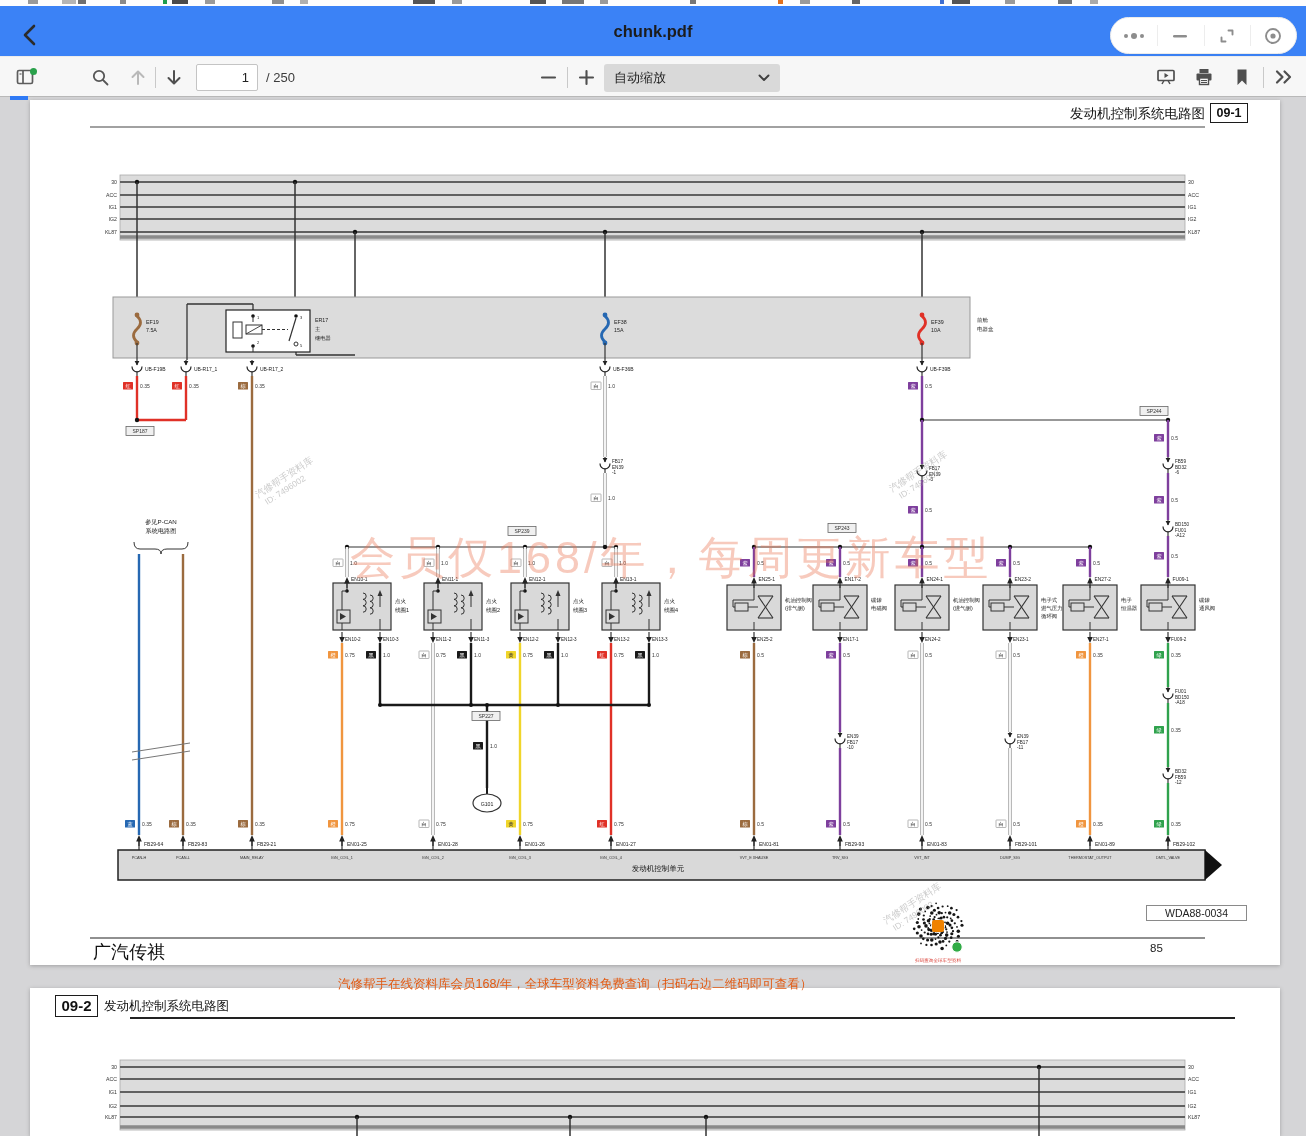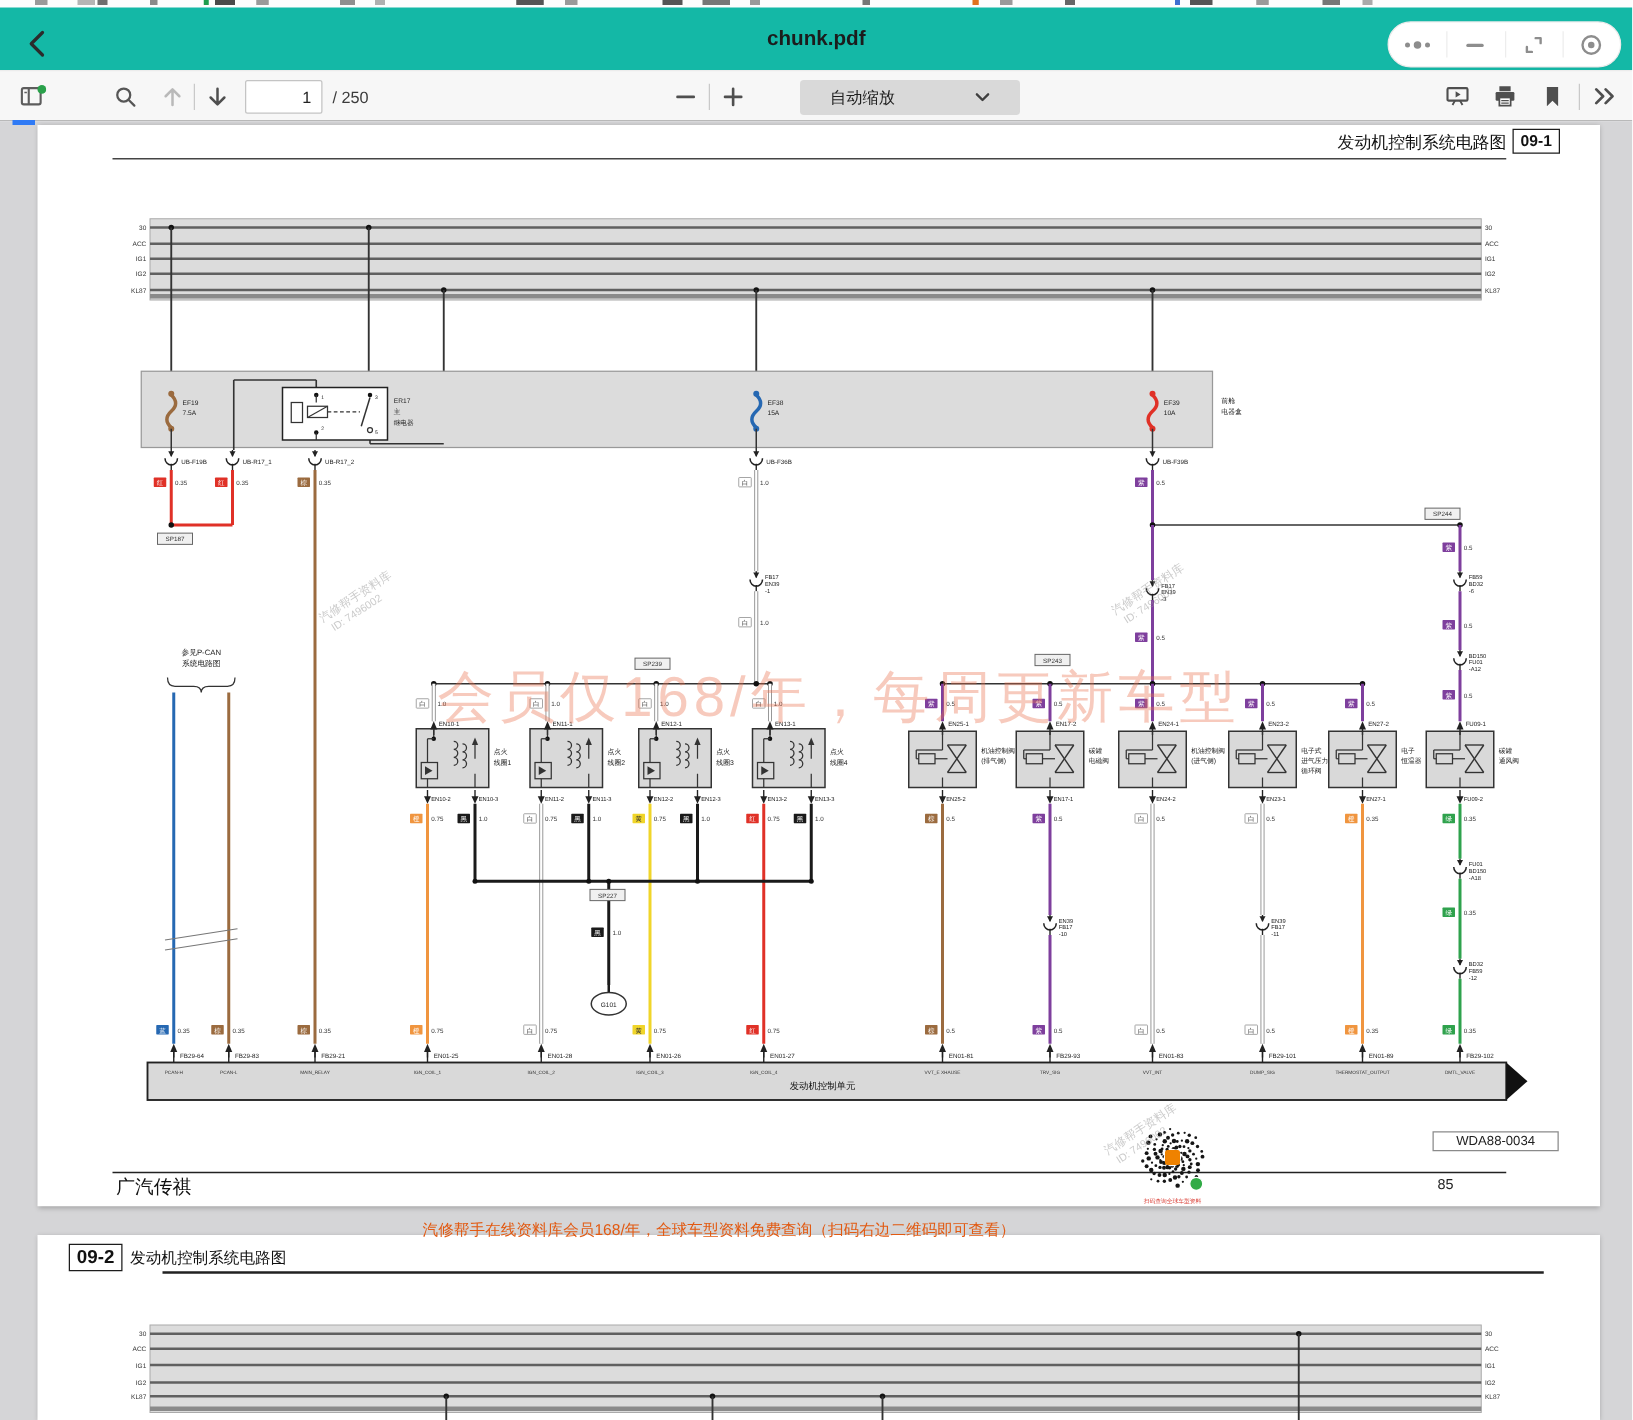--- a/index.html
+++ b/index.html
@@ -3,46 +3,46 @@
 <meta charset="utf-8">
 <style>
   html,body{margin:0;padding:0;background:#fff;}
   *{box-sizing:border-box;font-family:"Liberation Sans","DejaVu Sans",sans-serif;}
   .screen{position:relative;width:1306px;height:1136px;background:#fff;overflow:hidden;}
   .abs{position:absolute;}
   
   .chrome-strip{left:0;top:0;width:1306px;height:6px;background:#fdfdfd;}
   .chrome-strip span{position:absolute;top:0;display:block;}
   
-  .titlebar{left:0;top:6px;width:1306px;height:50px;background:#14b8a6;}
+  .titlebar{left:0;top:6px;width:1306px;height:50px;background:#3b82f6;}
   .back-btn{left:16px;top:14px;width:30px;height:30px;cursor:pointer;}
   .doc-title{left:0;top:16px;width:1306px;text-align:center;font-size:16.5px;font-weight:600;color:#1c1c1c;}
   .winpill{left:1110px;top:11px;width:187px;height:37px;border:1px solid #ebebeb;border-radius:19px;background:#fff;display:flex;align-items:center;box-shadow:0 1px 2px rgba(0,0,0,0.03);}
   .winbtn{flex:1;height:100%;display:flex;align-items:center;justify-content:center;position:relative;cursor:pointer;}
   .winbtn + .winbtn::before{content:"";position:absolute;left:0;top:7px;bottom:7px;width:1px;background:#ededed;}
   
   .toolbar{left:0;top:56px;width:1306px;height:41px;background:#f7f7f7;border-top:1px solid #ececec;border-bottom:1px solid #b9b9b9;}
   .tbtn{position:absolute;top:4px;width:32px;height:32px;display:flex;align-items:center;justify-content:center;cursor:pointer;border-radius:3px;}
   .page-input{left:196px;top:7px;width:62px;height:27px;border:1px solid #c4c4c4;border-radius:2px;background:#fff;text-align:right;padding-right:8px;font-size:13px;color:#222;}
   .page-total{left:266px;top:13px;font-size:13px;color:#3c3c3c;}
   .vdiv{position:absolute;top:10px;width:1px;height:21px;background:#c9c9c9;}
-  .zoom-select{left:604px;top:7px;width:176px;height:28px;background:#d9d9d9;border-radius:3px;display:flex;align-items:center;padding:0 24px;cursor:pointer;margin-left:36px;}
+  .zoom-select{left:604px;top:7px;width:176px;height:28px;background:#d9d9d9;border-radius:3px;display:flex;align-items:center;padding:0 10px;cursor:pointer;}
   .zoom-select .lbl{font-size:13px;color:#1f1f1f;flex:1;}
   
   .viewer{left:0;top:97px;width:1306px;height:1039px;background:#d5d5d7;}
   .loading-chip{left:10px;top:96px;width:18px;height:4px;background:#2f7af5;}
   .page{position:absolute;background:#fff;box-shadow:0 1px 4px rgba(0,0,0,0.25);}
   .page1{left:30px;top:100px;width:1250px;height:865px;}
   .page2{left:30px;top:988px;width:1250px;height:148px;}
   .page svg{position:absolute;left:0;top:0;}
   .p1-title{right:75px;top:5px;font-size:13.5px;color:#111;}
   .codebox{border:1.5px solid #1c1c1c;text-align:center;font-weight:bold;color:#111;background:#fff;}
   .wm-big{font-size:45px;letter-spacing:4px;color:rgba(233,116,81,0.38);white-space:nowrap;pointer-events:none;z-index:4;}
   .wda{left:1116px;top:805px;width:101px;height:16px;border:1px solid #8a8a8a;background:#fff;font-size:10.5px;line-height:14px;text-align:center;color:#222;}
-  .brand{left:63px;top:840px;font-size:15px;color:#111;}
+  .brand{left:63px;top:840px;font-size:18px;color:#111;}
   .pagenum{left:1120px;top:842px;width:88px;text-align:left;font-size:11.5px;color:#222;}
   .promo{left:308px;top:855px;width:640px;font-size:12.5px;color:#e25a12;white-space:nowrap;z-index:5;margin-top:21px;}
   .p2-underline{left:100px;top:29px;width:1105px;height:1.5px;background:#222;}
   .p2-title{left:74px;top:10px;font-size:12.5px;color:#111;}
 </style>
 </head>
 <body>
 
 <div class="screen">
 

